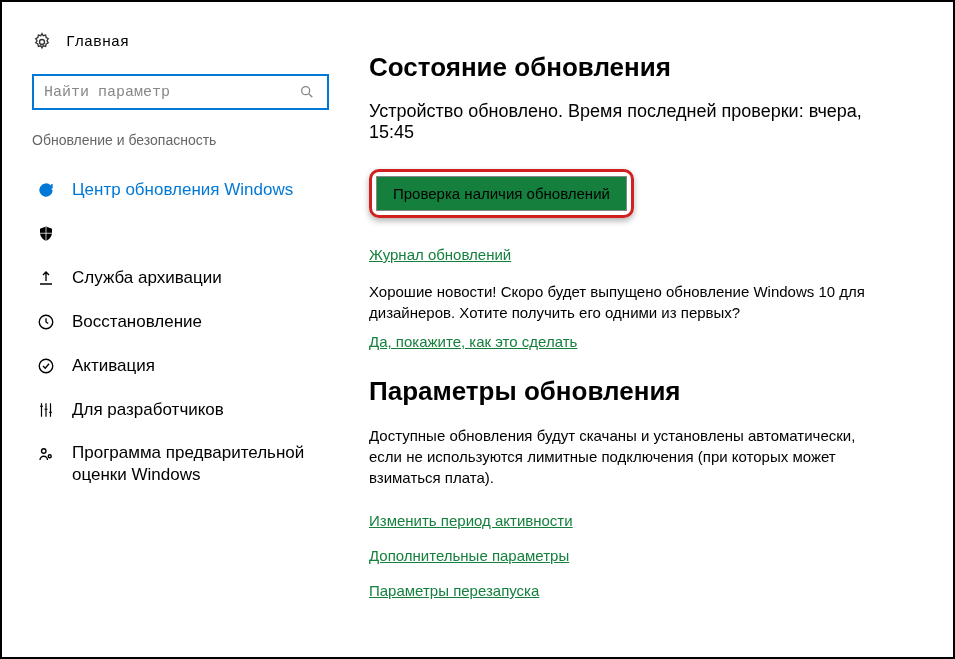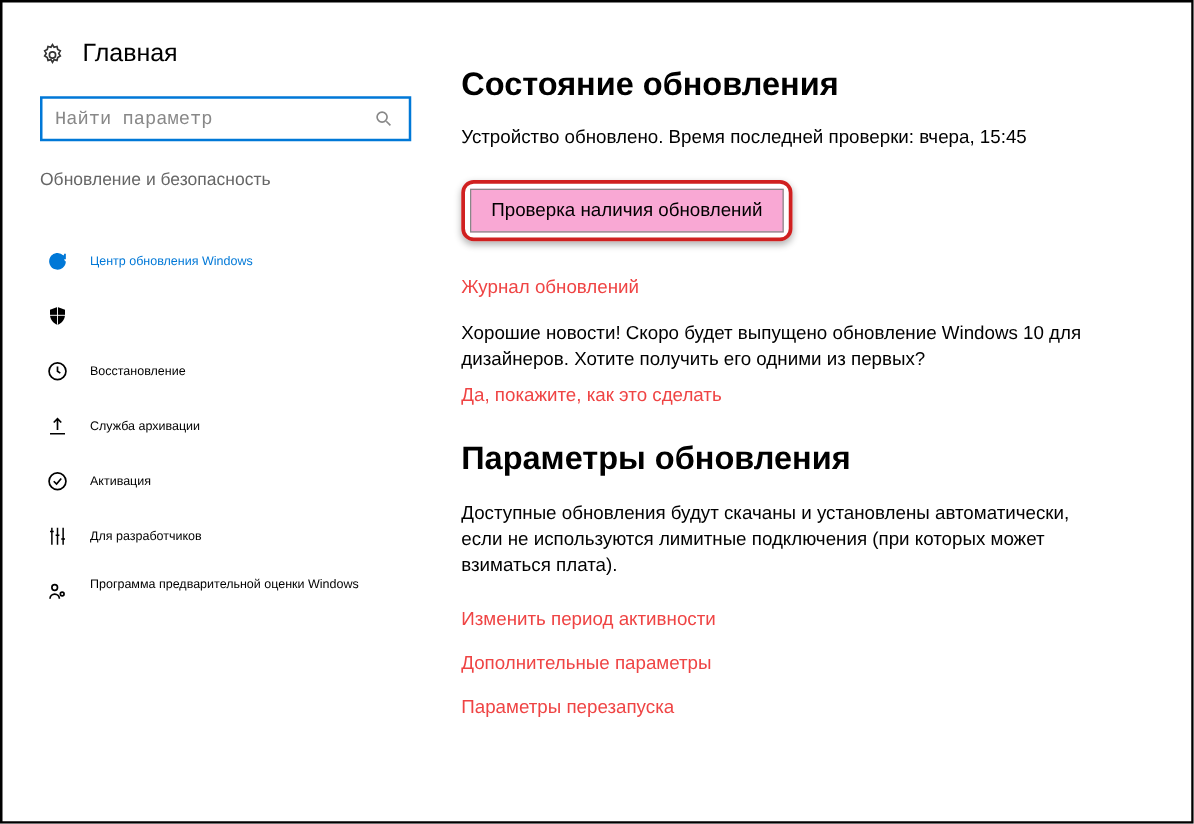--- a/index.html
+++ b/index.html
@@ -1,35 +1,35 @@
 <!DOCTYPE html>
 <html><head>
 <meta charset="utf-8">
 <style>
 * { box-sizing: border-box; margin: 0; padding: 0; }
 body { font-family: "Segoe UI", Tahoma, sans-serif; font-size: 14px; color: #000; background: #fff; }
 .frame { width: 955px; height: 659px; border: 2px solid #000; background: #fff; position: relative; display: flex; }
 .sidebar { width: 345px; padding: 30px 18px 0 30px; }
 .home-row { display: flex; align-items: center; gap: 14px; margin-bottom: 22px; cursor: pointer; }
-.home-row span.text { font-size: 20px; }
+.home-row span.text { font-size: 15px; font-family: Liberation Mono, monospace; }
 .search-box { display: flex; align-items: center; border: 2px solid #0078d7; height: 36px; padding: 0 10px; margin-bottom: 22px; }
 .search-box input { flex: 1; border: none; outline: none; font-size: 15px; font-family: Liberation Mono, monospace; color: #666; background: transparent; }
 .search-box input::placeholder { color: #888; }
-.section-label { color: #666; font-size: 14px; margin-bottom: 36px; }
-.nav-item { display: flex; align-items: center; gap: 16px; height: 44px; cursor: pointer; font-size: 10px; padding-left: 4px; }
+.section-label { color: #666; font-size: 14px; margin-bottom: 20px; }
+.nav-item { display: flex; align-items: center; gap: 16px; height: 44px; cursor: pointer; font-size: 17px; padding-left: 4px; }
 .nav-item.active { color: #0078d7; }
 .nav-item.active .icon svg { stroke: #0078d7; fill: #0078d7; }
 .nav-item .label { line-height: 1.3; }
 .icon { width: 20px; height: 20px; display: inline-flex; align-items: center; justify-content: center; flex-shrink: 0; }
 .main { flex: 1; padding: 50px 50px 0 22px; }
 .main h1 { font-weight: 700; font-size: 26px; margin-bottom: 18px; }
-.status-text { font-size: 15px; margin-bottom: 26px; }
+.status-text { font-size: 18px; margin-bottom: 26px; }
 .check-btn-wrap { display: inline-block; border: 3px solid #d02020; border-radius: 10px; padding: 4px; box-shadow: 0 3px 6px rgba(0,0,0,0.3); margin-bottom: 28px; }
-.check-btn { background: #f9a8d4; border: 1px solid #888; padding: 8px 16px; font-size: 15px; cursor: pointer; font-family: inherit; }
-.link { color: #ef4444; font-size: 15px; cursor: pointer; display: block; margin-bottom: 18px; }
+.check-btn { background: #15803d; border: 1px solid #888; padding: 8px 16px; font-size: 15px; cursor: pointer; font-family: inherit; }
+.link { color: #15803d; font-size: 15px; cursor: pointer; display: block; margin-bottom: 18px; text-decoration: underline; }
 .body-text { font-size: 15px; line-height: 1.4; margin-bottom: 10px; max-width: 510px; }
 .section2 { margin-top: 26px; }
 </style>
 </head>
 <body>
 
 <div class="frame">
   <div class="sidebar">
 
     <div class="home-row">
@@ -69,34 +69,34 @@
             <path d="M12 2l8 3v5c0 5-3.5 9.5-8 11-4.5-1.5-8-6-8-11V5l8-3z"></path>
             <path d="M12 2v19" stroke="#fff" stroke-width="1"></path>
             <path d="M4 11h16" stroke="#fff" stroke-width="1"></path>
           </svg>
       </span>
     </div>
 
     <div class="nav-item">
       <span class="icon">
         <svg viewBox="0 0 24 24" width="18" height="18" fill="none" stroke="#000" stroke-width="1.8">
+            <path d="M12 16V4M8 8l4-4 4 4M4 20h16"></path>
+          </svg>
+      </span>
+      <span class="label">Служба архивации</span>
+    </div>
+
+    <div class="nav-item">
+      <span class="icon">
+        <svg viewBox="0 0 24 24" width="18" height="18" fill="none" stroke="#000" stroke-width="1.8">
             <circle cx="12" cy="12" r="9"></circle>
             <path d="M12 7v5l3 2"></path>
           </svg>
       </span>
       <span class="label">Восстановление</span>
-    </div>
-
-    <div class="nav-item">
-      <span class="icon">
-        <svg viewBox="0 0 24 24" width="18" height="18" fill="none" stroke="#000" stroke-width="1.8">
-            <path d="M12 16V4M8 8l4-4 4 4M4 20h16"></path>
-          </svg>
-      </span>
-      <span class="label">Служба архивации</span>
     </div>
 
     <div class="nav-item">
       <span class="icon">
         <svg viewBox="0 0 24 24" width="18" height="18" fill="none" stroke="#000" stroke-width="1.8">
             <circle cx="12" cy="12" r="9"></circle>
             <path d="M8 12l3 3 5-6"></path>
           </svg>
       </span>
       <span class="label">Активация</span>

